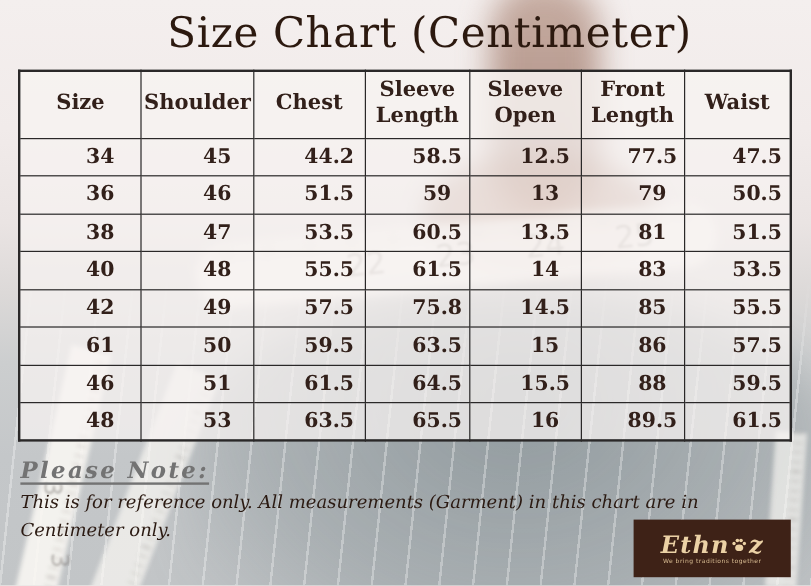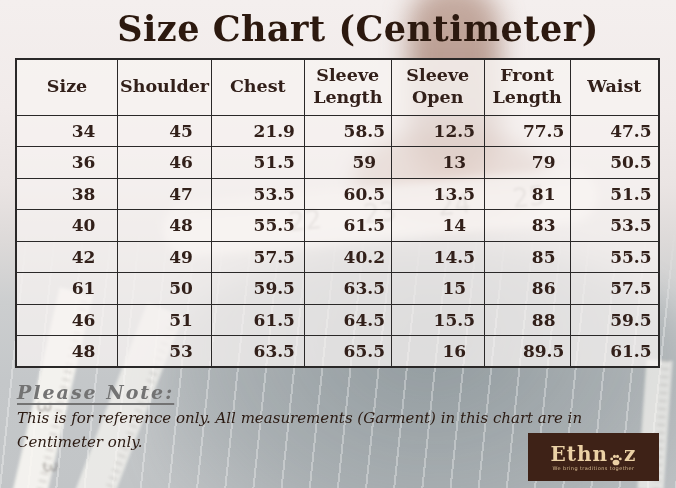--- a/index.html
+++ b/index.html
@@ -78,21 +78,21 @@
   }
   .bg-left-tape-digit.d1 { left: 38px; top: 395px; }
   .bg-left-tape-digit.d2 { left: 44px; top: 455px; }
 
   
   .content { position: absolute; inset: 0; z-index: 1; }
 
   .page-title {
     position: absolute; top: 8px; left: 0; width: 676px;
     text-align: center;
-    font-size: 35px; font-weight: 700;
+    font-size: 35px; font-weight: 400;
     color: #2c190f; letter-spacing: 0.5px; padding-left: 40px;
   }
 
   table.size-table {
     position: absolute; left: 15px; top: 58px; width: 645px;
     border-collapse: collapse; table-layout: fixed;
     border: 2px solid #2a2828;
   }
   .size-table th, .size-table td {
     border: 1.5px solid #2a2828;
@@ -123,23 +123,24 @@
   }
 
   .logo {
     position: absolute; right: 17px; top: 433px;
     width: 131px; height: 48px;
     background: #3e2217;
     display: flex; flex-direction: column; align-items: center; justify-content: center;
     gap: 1px;
   }
   .logo-brand {
-    display: flex; align-items: flex-end;
+    display: flex; align-items: flex-start;
     color: #ebd1a5; font-size: 20px; font-weight: 700; letter-spacing: 1px;
     line-height: 1;
+    font-style: italic;
   }
   .logo-paw { width: 14px; height: 14px; margin: 0 1px; display: inline-block; }
   .logo-tagline {
     color: #d9bd93; font-size: 5px; letter-spacing: 0.4px;
     font-family: "DejaVu Sans", sans-serif;
   }
 </style>
 </head>
 <body>
 
@@ -184,21 +185,21 @@
           <th>Sleeve Length</th>
           <th>Sleeve Open</th>
           <th>Front Length</th>
           <th>Waist</th>
         </tr>
     </thead>
     <tbody>
         <tr>
           <td>34</td>
           <td>45</td>
-          <td>21.9</td>
+          <td>44.2</td>
           <td>58.5</td>
           <td>12.5</td>
           <td>77.5</td>
           <td>47.5</td>
         </tr>
         <tr>
           <td>36</td>
           <td>46</td>
           <td>51.5</td>
           <td>59</td>
@@ -221,21 +222,21 @@
           <td>55.5</td>
           <td>61.5</td>
           <td>14</td>
           <td>83</td>
           <td>53.5</td>
         </tr>
         <tr>
           <td>42</td>
           <td>49</td>
           <td>57.5</td>
-          <td>40.2</td>
+          <td>75.8</td>
           <td>14.5</td>
           <td>85</td>
           <td>55.5</td>
         </tr>
         <tr>
           <td>61</td>
           <td>50</td>
           <td>59.5</td>
           <td>63.5</td>
           <td>15</td>

